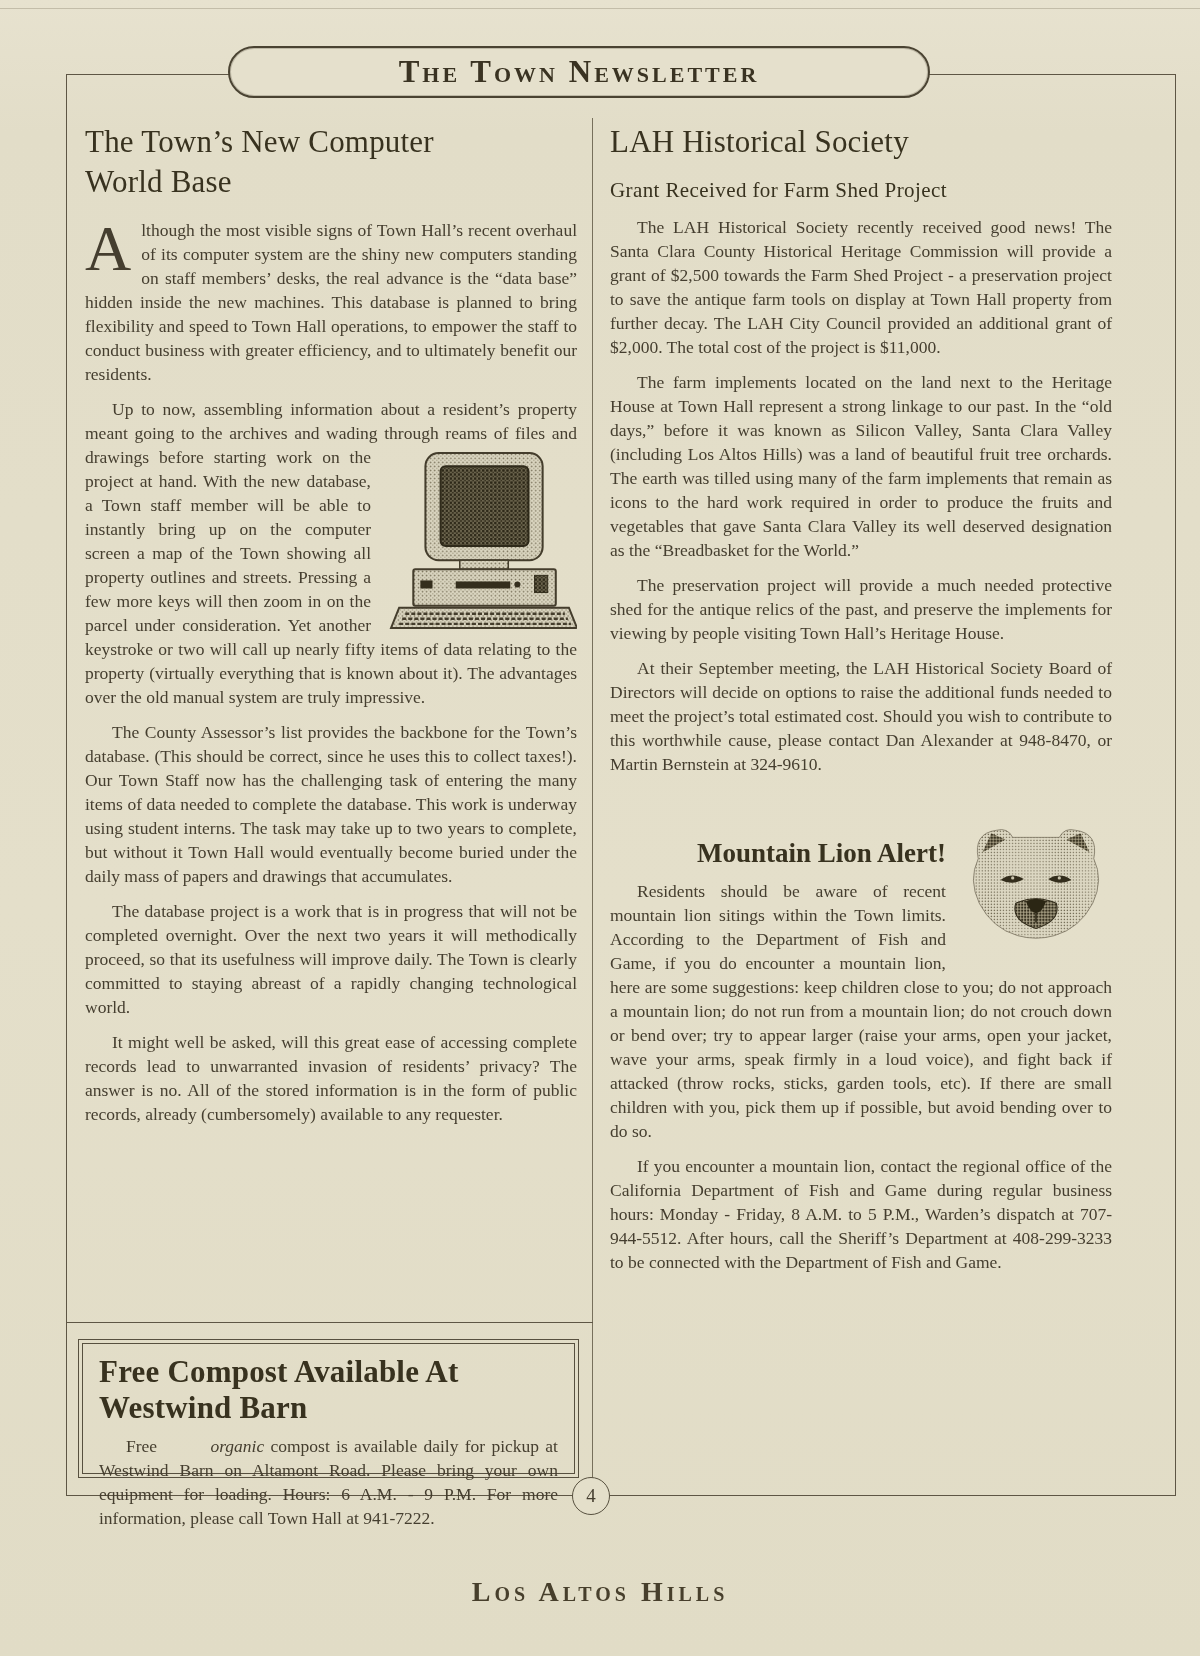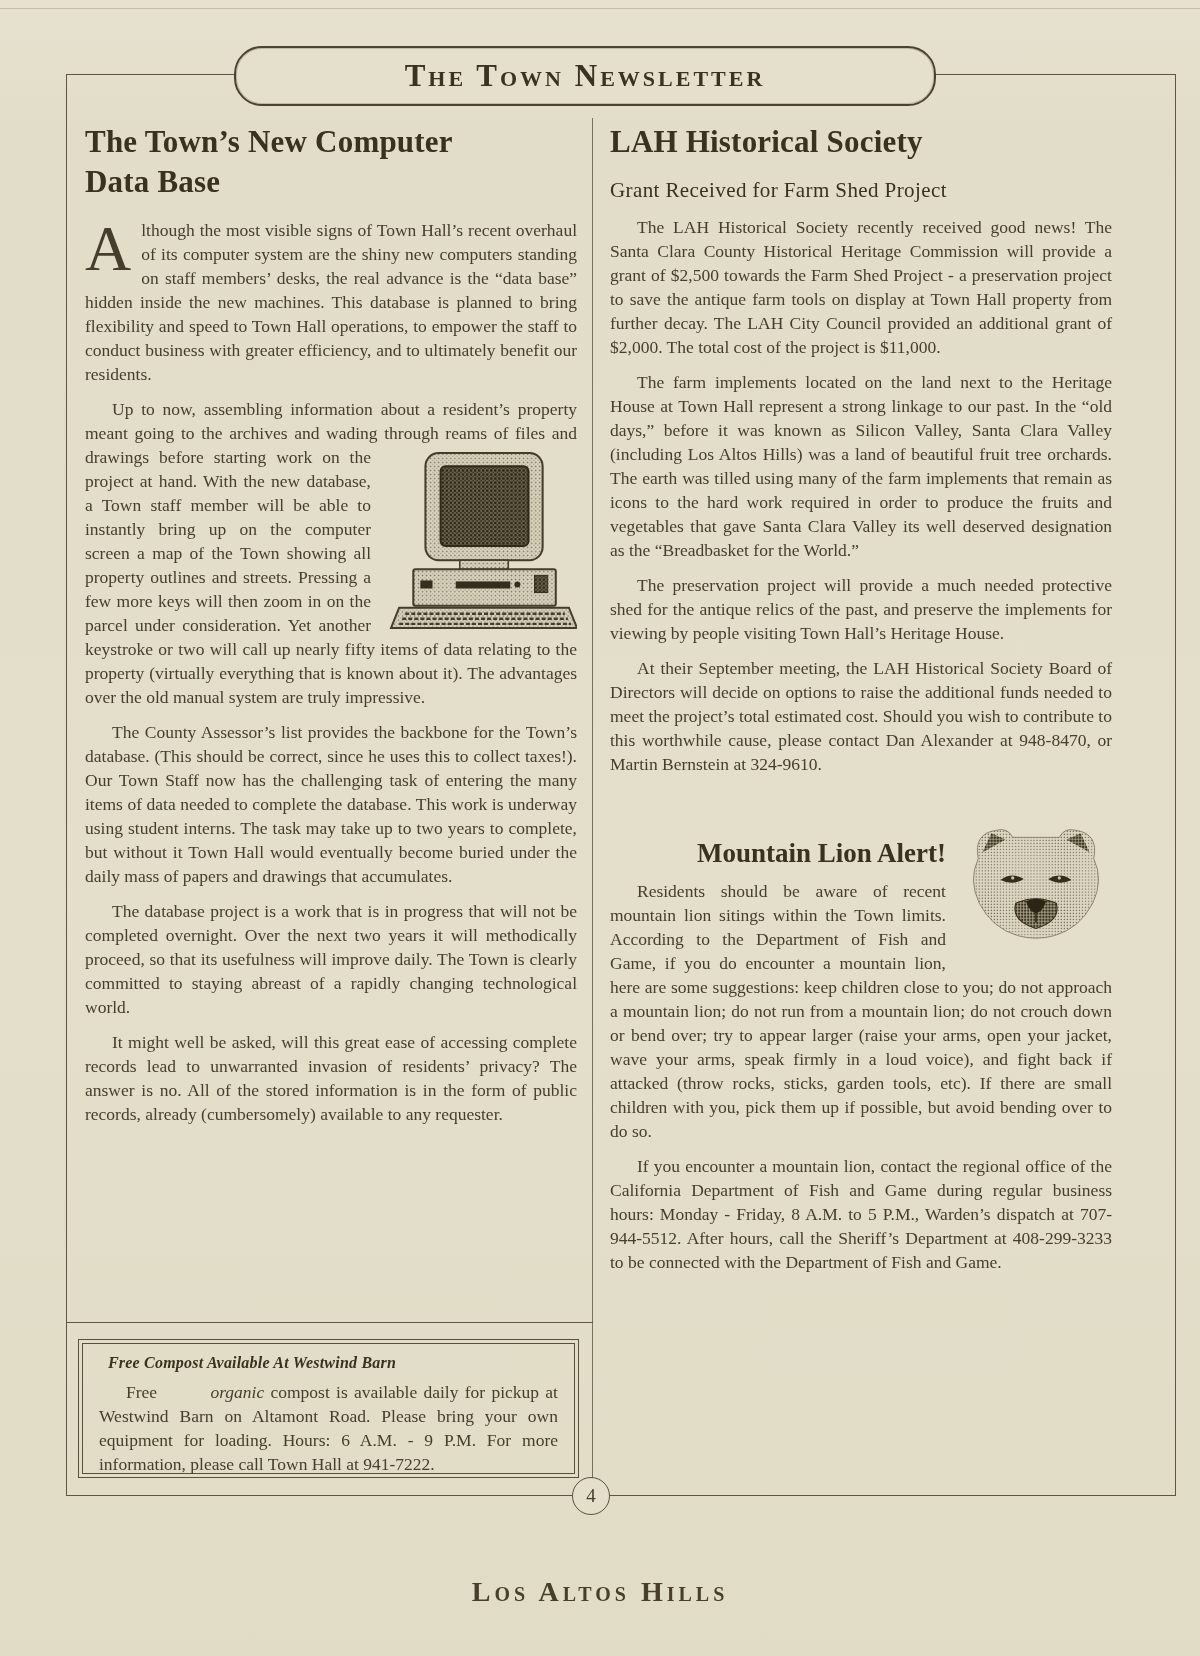--- a/index.html
+++ b/index.html
@@ -13,36 +13,36 @@
   #page{
     position:relative;width:1200px;height:1656px;overflow:hidden;
     background:linear-gradient(180deg,#e7e2cf 0%,#e2ddc8 8%,#e4dfca 55%,#e1dcc6 100%);
   }
   .scan-hairline{position:absolute;left:0;top:8px;width:100%;height:1px;background:#c3bda9;}
   .frame{
     position:absolute;left:66px;top:74px;width:1110px;height:1422px;
     border:1.5px solid #5e5645;box-sizing:border-box;
   }
   .banner{
-    position:absolute;left:234px;top:46px;width:702px;height:60px;
+    position:absolute;left:228px;top:46px;width:702px;height:52px;
     border:2.5px solid #4a4332;border-radius:28px;background:#e5e0cc;
     box-shadow:inset 0 0 0 1px rgba(74,67,50,.25);
     display:flex;align-items:center;justify-content:center;z-index:5;
     box-sizing:border-box;
   }
   .banner-title{
     font-variant:small-caps;font-weight:600;font-size:31px;letter-spacing:3px;
     color:#3a3322;
   }
   .col{position:absolute;top:122px;text-align:justify;}
   .col-left{left:85px;width:492px;}
   .col-right{left:610px;width:502px;}
   .divider{position:absolute;left:592px;top:118px;width:1px;height:1374px;background:#77705c;}
   h1.article-title{
-    margin:0 0 16px 0;font-size:31px;line-height:40px;font-weight:700;color:#38321f;
+    margin:0 0 16px 0;font-size:31px;line-height:40px;font-weight:400;color:#38321f;
     text-align:left;letter-spacing:.2px;
   }
   h1.article-title .tline{display:block;}
   h2.sub-title{
     margin:6px 0 12px 0;font-size:21px;font-weight:400;color:#38321f;text-align:left;
     letter-spacing:.4px;
   }
   h2.alert-title{
     margin:0 0 10px 0;font-size:27px;font-weight:700;color:#38321f;text-align:right;
   }
@@ -67,23 +67,22 @@
   }
   .compost-box{
     position:absolute;left:12px;top:16px;right:14px;bottom:18px;
     border:1.5px solid #57503f;padding:3px;box-sizing:border-box;
   }
   .compost-box-inner{
     border:1px solid #57503f;height:100%;box-sizing:border-box;
     padding:8px 16px 0 16px;
   }
   .compost-title{
-    margin:2px 0 8px 9px;font-size:16px;font-weight:700;color:#38321f;text-align:left;
+    margin:2px 0 8px 0;font-size:31px;font-weight:700;color:#38321f;text-align:left;
     letter-spacing:.2px;
-    font-style:italic;
   }
   .compost-body{
     margin:0;font-size:17.5px;line-height:24px;text-align:justify;text-indent:27px;
   }
   .compost-body .it{font-style:italic;margin-left:47px;}
   .page-num-circle{
     position:absolute;left:572px;top:1477px;width:38px;height:38px;border-radius:50%;
     border:1.5px solid #57503f;background:#e4dfca;z-index:6;
     display:flex;align-items:center;justify-content:center;
     font-size:19px;color:#453e2f;box-sizing:border-box;
@@ -104,21 +103,21 @@
   <div class="frame"></div>
   <div class="divider"></div>
 
   <div class="banner">
     <span class="banner-title">The Town Newsletter</span>
   </div>
 
   <div class="col col-left">
     <h1 class="article-title">
       <span class="tline">The Town’s New Computer</span>
-      <span class="tline">Data Base</span>
+      <span class="tline">World Base</span>
     </h1>
 
     <p class="body-par">
       <span class="dropcap">A</span><span>lthough the most visible signs of Town Hall’s recent overhaul of its computer system are the shiny new computers standing on staff members’ desks, the real advance is the “data base” hidden inside the new machines. This database is planned to bring flexibility and speed to Town Hall operations, to empower the staff to conduct business with greater efficiency, and to ultimately benefit our residents.</span>
     </p>
 
     <p class="body-par indent">
       <span>Up to now, assembling information about a resident’s property meant going to the archives and wading through </span><span class="computer-float">
           <svg viewBox="0 0 190 180" width="192" height="182" aria-hidden="true">
         <defs>

